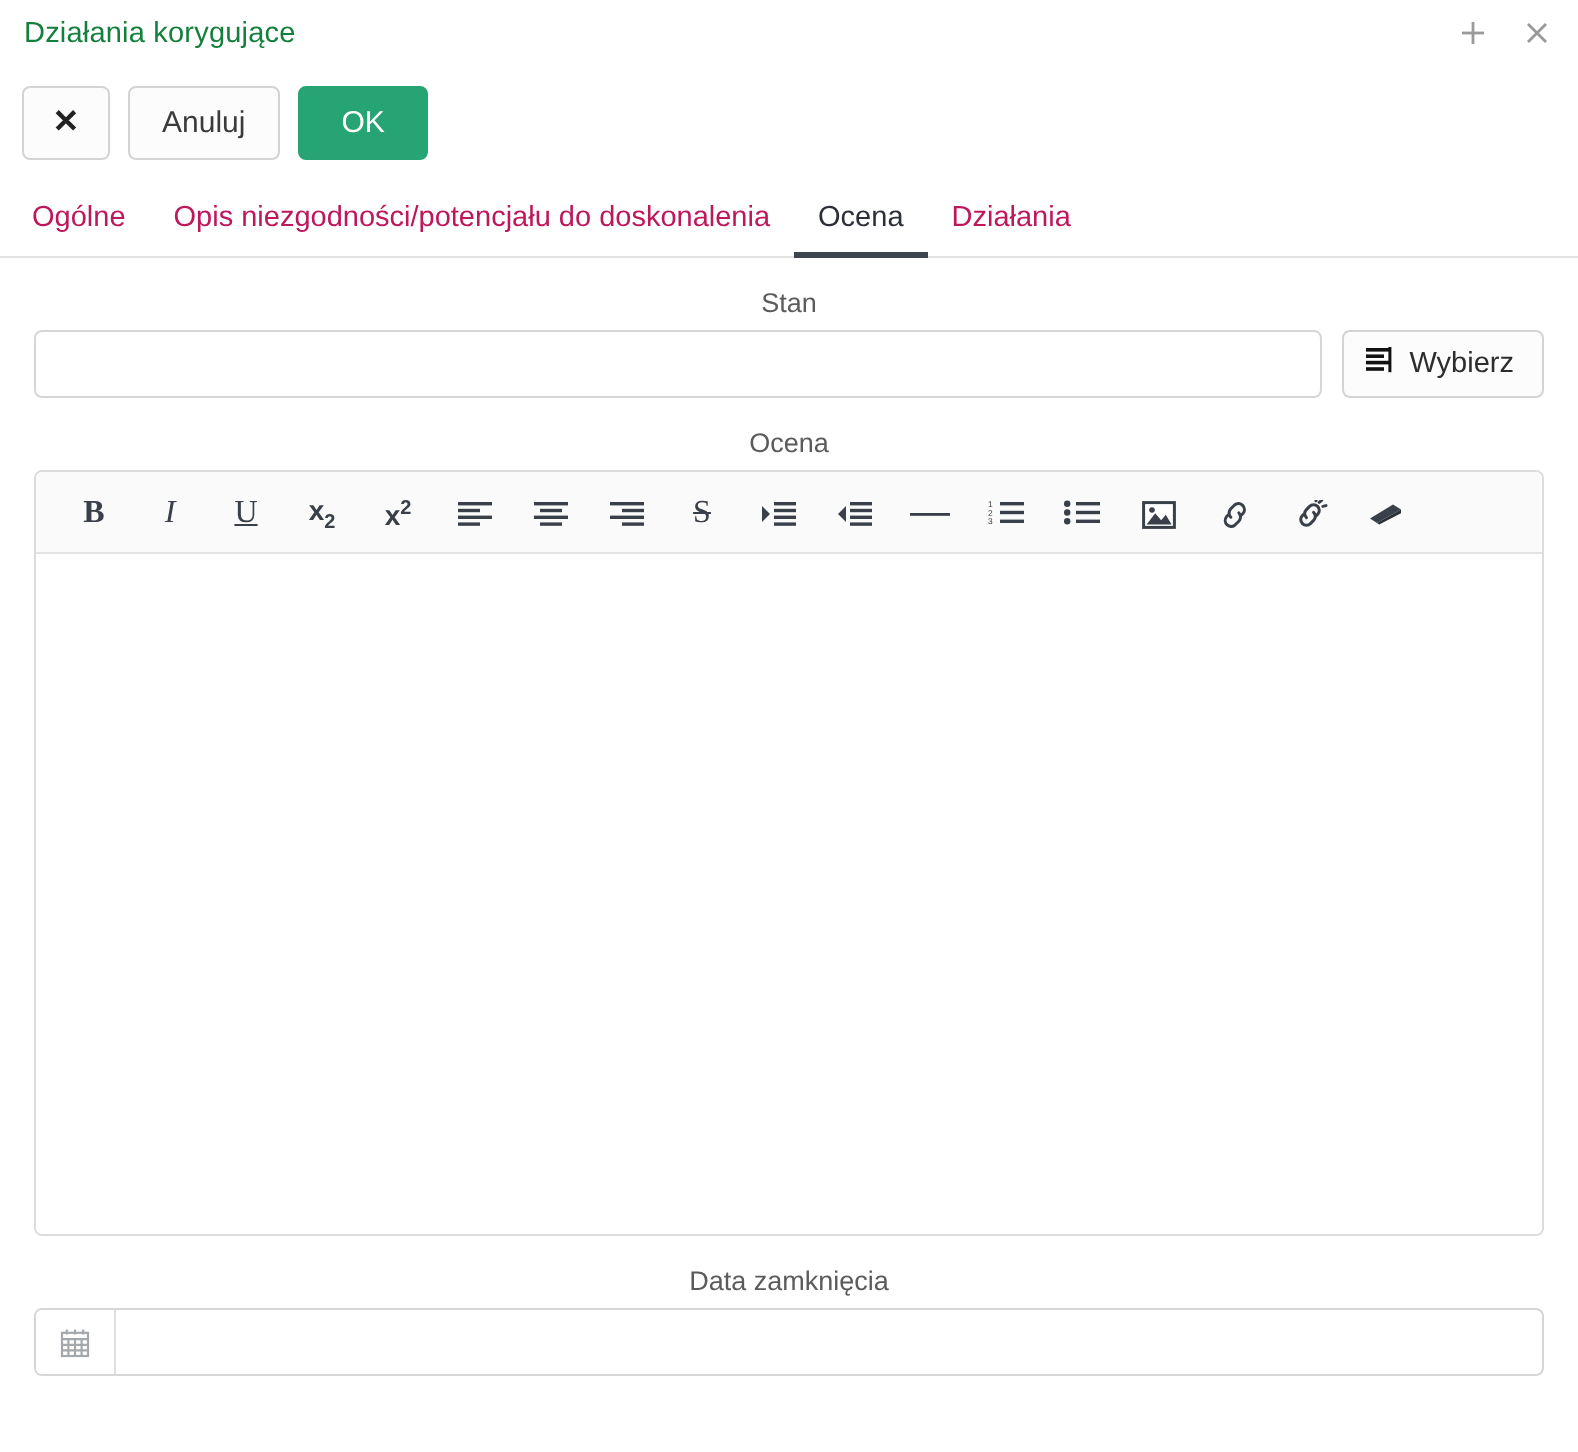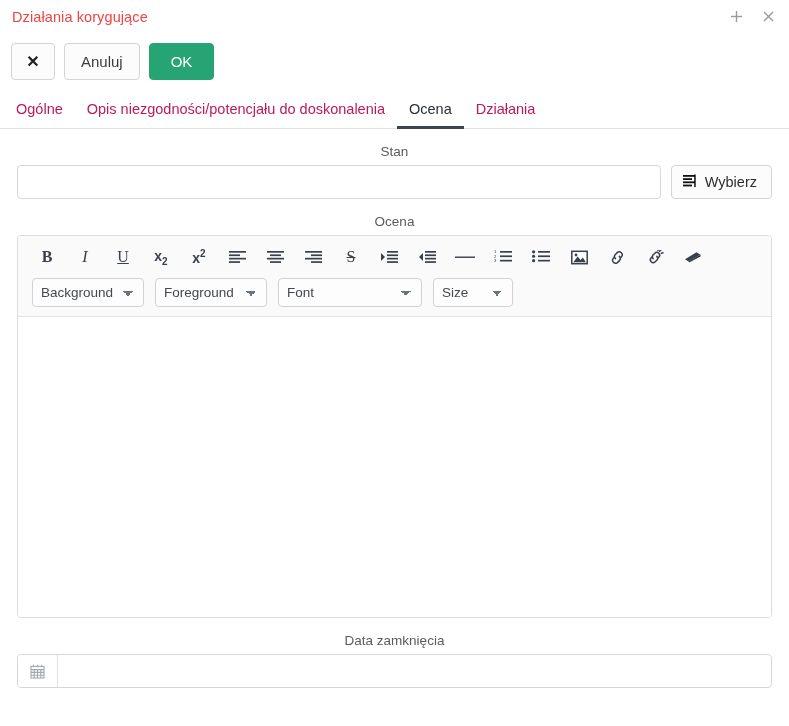--- a/index.html
+++ b/index.html
@@ -20,21 +20,21 @@
   
   .titlebar {
     height: 33px;
     display: flex;
     align-items: center;
     padding: 0 13px 0 12px;
     background: #fff;
   }
   .title-text {
     font-size: 14.5px;
-    color: #ef4444;
+    color: #15803d;
     letter-spacing: .1px;
     flex: 1 1 auto;
     white-space: nowrap;
   }
   .title-actions { display: flex; align-items: center; gap: 16px; }
   .tb-icon {
     width: 16px; height: 16px;
     color: #9a9a9a;
     display: inline-flex;
     align-items: center; justify-content: center;
@@ -425,34 +425,20 @@
             </svg>
           </div>
           <div class="tool-btn">
             <svg width="18" height="14" viewBox="0 0 18 14" fill="#3a4049">
               <polygon points="4.5,11.5 1,9.2 12.5,2.3 16.5,4.8"></polygon>
               <polygon points="4.5,11.5 16.5,4.8 16.5,6.6 5.6,12.3" fill="#2c3138"></polygon>
             </svg>
           </div>
         </div>
 
-        <div class="select-row">
-          <select class="sel bg-sel">
-            <option>Background</option>
-          </select>
-          <select class="sel fg-sel">
-            <option>Foreground</option>
-          </select>
-          <select class="sel font-sel">
-            <option>Font</option>
-          </select>
-          <select class="sel size-sel">
-            <option>Size</option>
-          </select>
-        </div>
       </div>
 
       <div class="editor-body" contenteditable="true" style=""></div>
     </div>
 
     <div class="field-label">Data zamknięcia</div>
     <div class="input-group">
       <div class="input-group-addon">
         <svg width="15" height="15" viewBox="0 0 15 15" fill="none" stroke="#a3a8ad" stroke-width="1.1">
           <rect x="1" y="2.4" width="13" height="11.6" fill="#fff"></rect>

